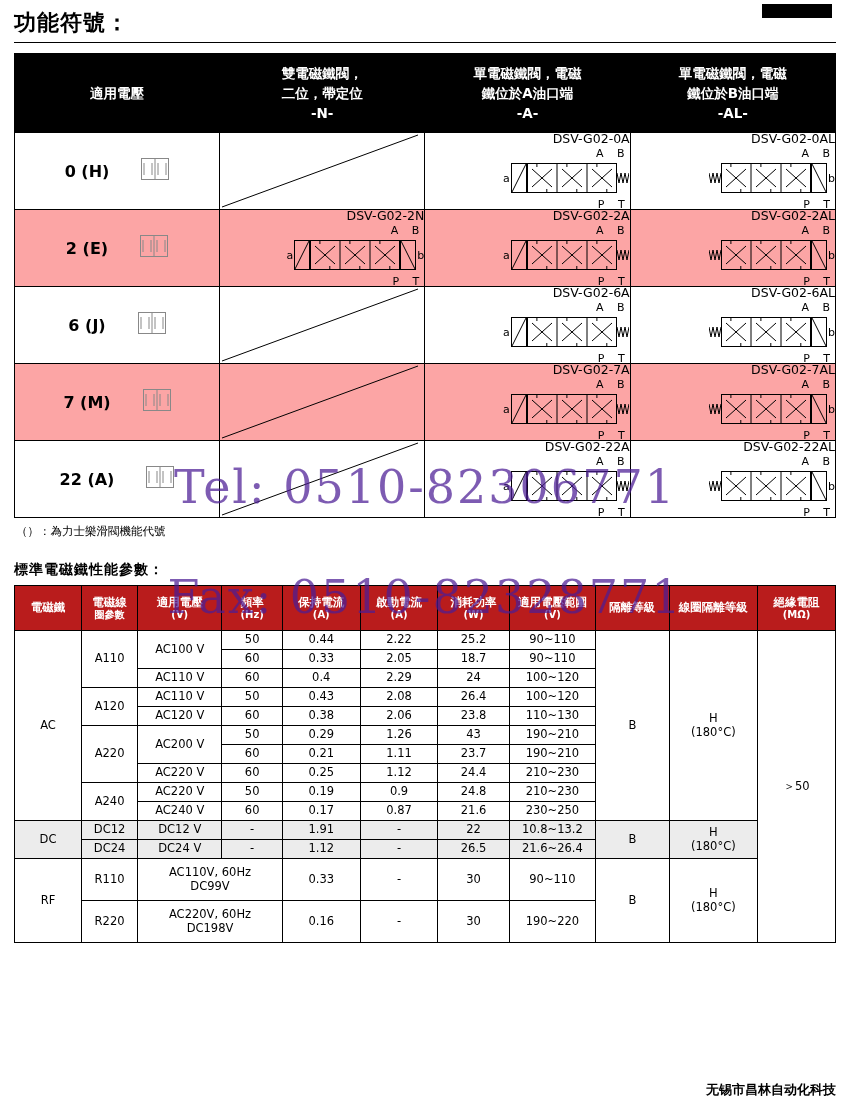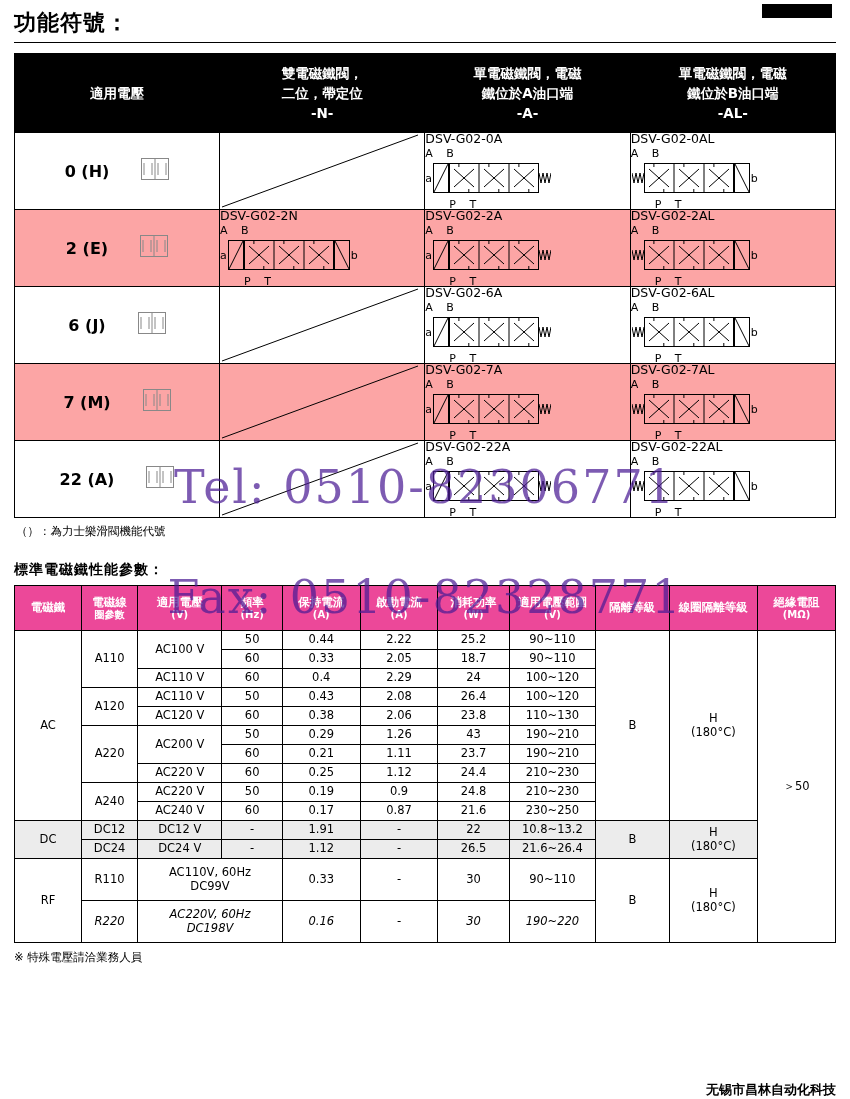--- a/index.html
+++ b/index.html
@@ -69,21 +69,21 @@
     gap: 32px;
     height: 100%;
   }
   td.row-white { background: #ffffff; }
   td.row-grey  { background: #fca5a5; }
   .cellbody {
     position: relative;
     height: 76px;
     display: flex;
     flex-direction: column;
-    align-items: flex-start;
+    align-items: flex-end;
     justify-content: center;
   }
   .model {
     font-size: 12.5px;
     line-height: 1.15;
     margin-bottom: 1px;
   }
   .ab-label {
     font-size: 11px;
     letter-spacing: 5px;
@@ -134,21 +134,21 @@
     font-size: 11.5px;
   }
   table.spec th, table.spec td {
     border: 1px solid #000;
     text-align: center;
     vertical-align: middle;
     padding: 1px 2px;
     line-height: 1.15;
   }
   table.spec thead th {
-    background: #ec4899;
+    background: #b91c1c;
     color: #fff;
     font-weight: bold;
     font-size: 11.5px;
     height: 40px;
     padding: 2px 1px;
   }
   table.spec tbody tr { height: 19px; }
   td.grey { background: #ececec; }
   td.white { background: #ffffff; }
   .sub { font-size: 10px; }
@@ -859,33 +859,32 @@
           <td class="white">0.33</td>
           <td class="white">-</td>
           <td class="white">30</td>
           <td class="white">90~110</td>
           <td rowspan="2" class="white">B</td>
           <td rowspan="2" class="white">
             <div>H</div>
             <div>(180°C)</div>
           </td>
         </tr>
-        <tr style="height: 42px; font-style: italic;">
+        <tr style="height: 42px;">
           <td rowspan="1" class="white">R220</td>
           <td class="white" colspan="2">
             <div>AC220V, 60Hz</div>
             <div>DC198V</div>
           </td>
           <td class="white">0.16</td>
           <td class="white">-</td>
           <td class="white">30</td>
           <td class="white">190~220</td>
         </tr>
       </tbody>
   </table>
 
-  <div class="note-bottom">※ 特殊電壓請洽業務人員</div>
 
   <div class="footer-company">无锡市昌林自动化科技</div>
 
   <div class="watermark wm1">Tel: 0510-82306771</div>
   <div class="watermark wm2">Fax: 0510-82328771</div>
 </div>
 
 </body></html>

